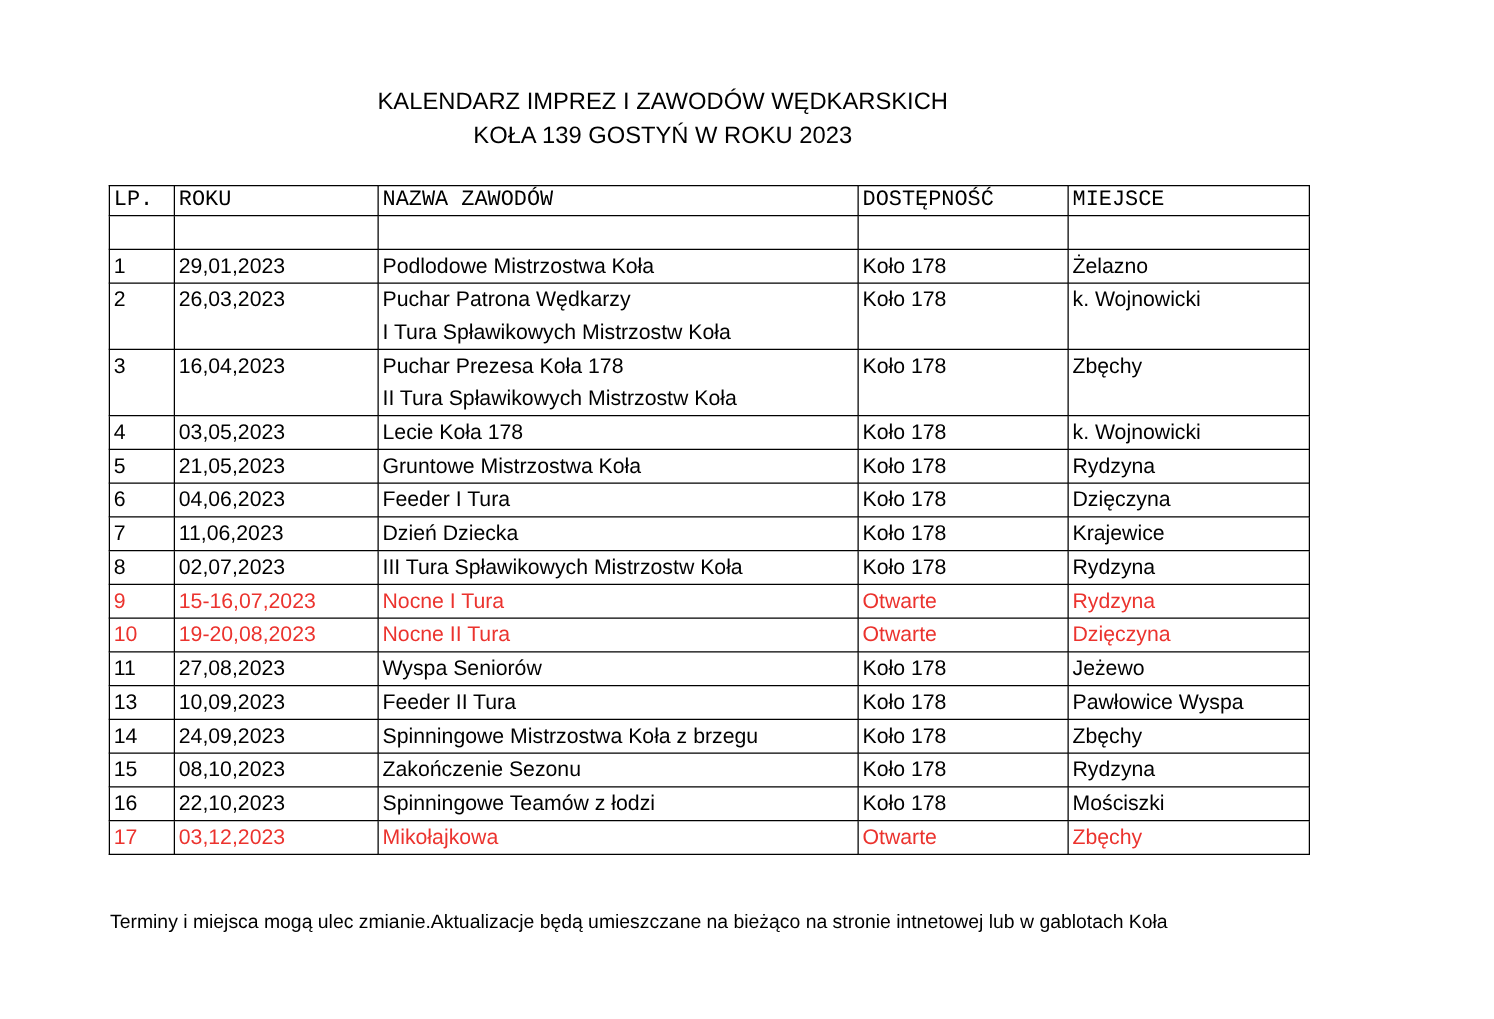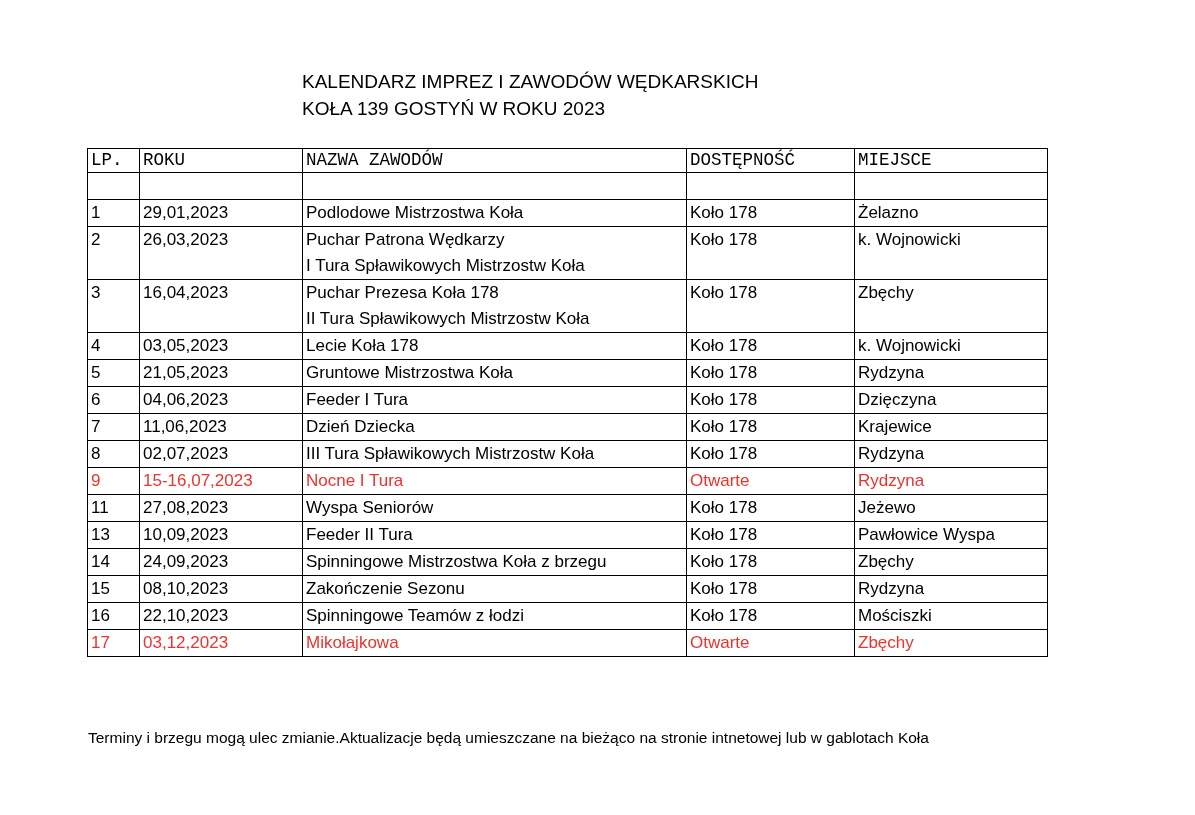--- a/index.html
+++ b/index.html
@@ -13,20 +13,21 @@
     overflow: hidden;
   }
   .title {
     position: absolute;
     left: 302px;
     top: 68px;
     font-size: 19px;
     line-height: 27px;
     color: #000000;
     white-space: nowrap;
+    text-align: center;
   }
   table.calendar {
     position: absolute;
     left: 87px;
     top: 148px;
     width: 960px;
     border-collapse: collapse;
     table-layout: fixed;
     font-size: 17px;
   }
@@ -172,20 +173,29 @@
       </tr>
       <tr class="red">
         <td>9</td>
         <td>15-16,07,2023</td>
         <td>
           <div>Nocne I Tura</div>
         </td>
         <td>Otwarte</td>
         <td>Rydzyna</td>
       </tr>
+      <tr class="red">
+        <td>10</td>
+        <td>19-20,08,2023</td>
+        <td>
+          <div>Nocne II Tura</div>
+        </td>
+        <td>Otwarte</td>
+        <td>Dzięczyna</td>
+      </tr>
       <tr>
         <td>11</td>
         <td>27,08,2023</td>
         <td>
           <div>Wyspa Seniorów</div>
         </td>
         <td>Koło 178</td>
         <td>Jeżewo</td>
       </tr>
       <tr>
@@ -229,13 +239,13 @@
         <td>03,12,2023</td>
         <td>
           <div>Mikołajkowa</div>
         </td>
         <td>Otwarte</td>
         <td>Zbęchy</td>
       </tr>
     </tbody>
 </table>
 
-<div class="footer-note">Terminy i brzegu mogą ulec zmianie.Aktualizacje będą umieszczane na bieżąco na stronie intnetowej lub w gablotach Koła</div>
+<div class="footer-note">Terminy i miejsca mogą ulec zmianie.Aktualizacje będą umieszczane na bieżąco na stronie intnetowej lub w gablotach Koła</div>
 
 </body></html>

